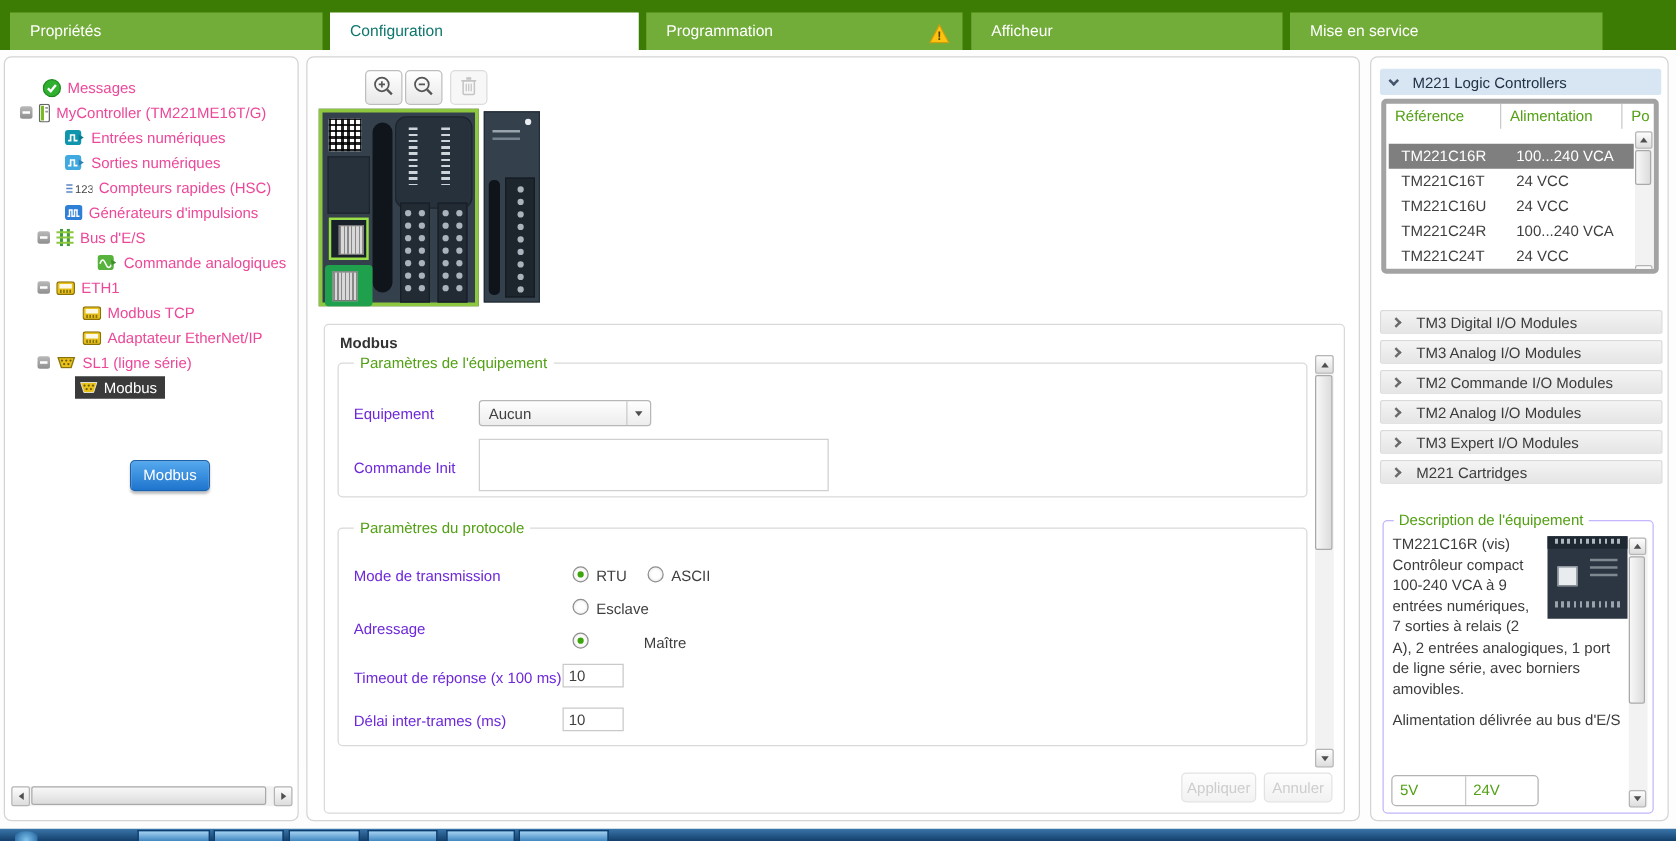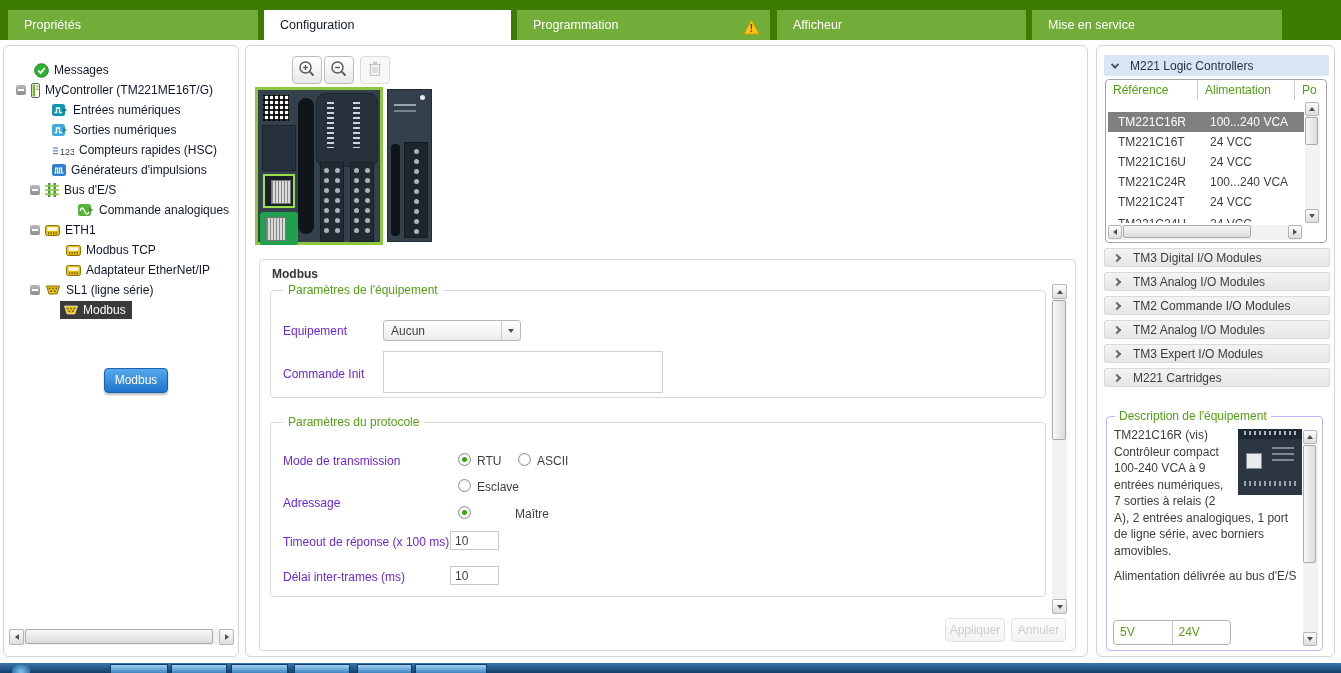--- a/index.html
+++ b/index.html
@@ -4,30 +4,30 @@
 <style>
   * { margin:0; padding:0; box-sizing:border-box; }
   html,body { width:1341px; height:673px; overflow:hidden; background:#fdfdfd;
     font-family:"Liberation Sans", sans-serif; font-size:12px; color:#3f3f3f; }
   body { position:relative; }
 
   
   .topbar { position:absolute; left:0; top:0; width:1341px; height:40px; background:#3c7c04; }
   .tab { position:absolute; top:10px; height:30px; background:#72ad3a; color:#fff;
     font-size:12.5px; line-height:30px; padding-left:16px; cursor:default; }
-  .tab.active { background:#fff; color:#0f172a; }
+  .tab.active { background:#fff; color:#0f766e; }
   .tab .warn { position:absolute; right:10px; top:6px; }
 
   
   .panel { position:absolute; background:#fff; border:1px solid #d4d4d4; border-radius:6px; }
 
   
   #leftPanel { left:3px; top:45px; width:236px; height:612px; }
   .trow { display:flex; align-items:center; height:20px; gap:5px; white-space:nowrap; cursor:default; }
-  .trow .lbl { color:#0f172a; }
+  .trow .lbl { color:#ec4899; }
   .exp { width:10px; height:10px; flex:0 0 10px; background:linear-gradient(#b9b9b9,#8f8f8f);
     border-radius:2px; position:relative; }
   .exp::after { content:""; position:absolute; left:2px; top:4px; width:6px; height:2px; background:#fff; }
   .ticon { display:inline-flex; flex:0 0 auto; align-items:center; }
   .selbox { display:inline-flex; align-items:center; gap:4px; background:#3a3a3a; color:#fff;
     padding:2px 6px 2px 3px; }
   .selbox .lbl { color:#fff; }
   .tooltip-btn { position:absolute; left:100px; top:322px; width:64px; height:25px;
     background:linear-gradient(#55a9ee,#1f74cd); border:1px solid #1a62ae; border-radius:4px;
     color:#fff; text-align:center; line-height:23px; font-size:12px; box-shadow:0 2px 2px rgba(0,0,0,.25); }
@@ -98,22 +98,22 @@
   .btn-dis { position:absolute; height:24px; border:1px solid #e2e2e2; border-radius:4px; color:#cdcdcd;
     background:linear-gradient(#fdfdfd,#f2f2f2); text-align:center; line-height:22px; }
 
   
   #rightPanel { left:1096px; top:45px; width:239px; height:612px; }
   .sect-open { position:absolute; left:7px; top:9px; width:225px; height:21px; background:#d8e6f4;
     border-radius:2px; display:flex; align-items:center; gap:12px; padding-left:8px; color:#223245; }
   .chev { width:6px; height:6px; border-right:2px solid #44546a; border-bottom:2px solid #44546a; display:inline-block; }
   .chev.down { transform:rotate(45deg) translate(-1px,-1px); }
   .chev.right { transform:rotate(-45deg); border-color:#6a6a6a; }
-  .cat-table { position:absolute; left:8px; top:33px; width:222px; height:164px;
-    border:1px solid #a3a3a3; border-radius:4px; overflow:hidden; background:#fff; }
+  .cat-table { position:absolute; left:8px; top:33px; width:222px; height:140px;
+    border:4px solid #a3a3a3; border-radius:4px; overflow:hidden; background:#fff; }
   .cat-h { position:absolute; top:0; height:20px; line-height:20px; color:#52a013; padding-left:7px;
     border-right:1px solid #c9c9c9; overflow:hidden; }
   .cat-row { position:absolute; left:2px; width:196px; height:20px; line-height:20px; white-space:nowrap; overflow:hidden; }
   .cat-row .c1 { position:absolute; left:10px; } .cat-row .c2 { position:absolute; left:102px; }
   .cat-row.sel { background:#7f7f7f; color:#fff; left:2px; }
   .cat-row.cut { height:9px; }
   .sect-closed { position:absolute; left:7px; width:226px; height:19px;
     background:linear-gradient(#f4f4f4,#e5e5e5); border:1px solid #dadada; border-radius:2px;
     display:flex; align-items:center; gap:13px; padding-left:9px; color:#3c3c3c; }
   .desc { position:absolute; left:9px; top:370px; width:217px; height:235px;

